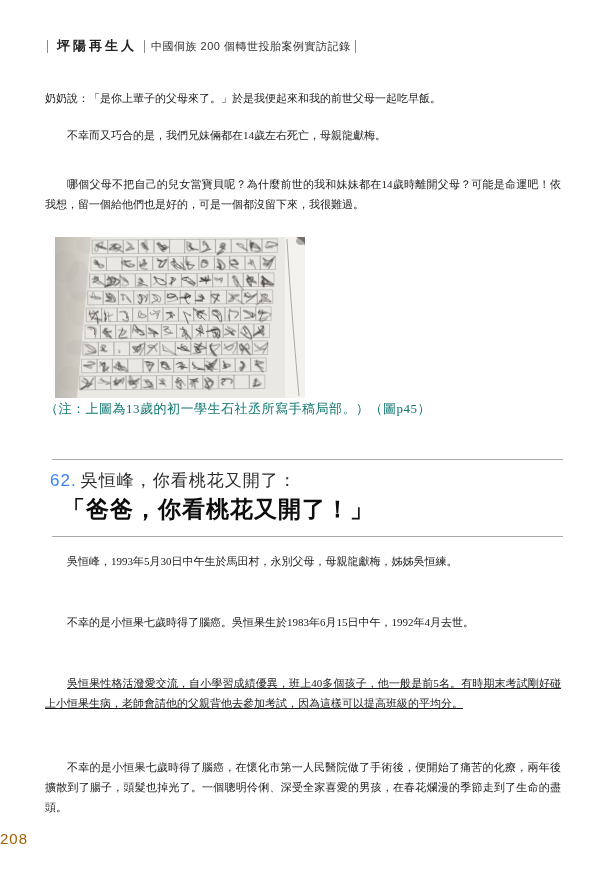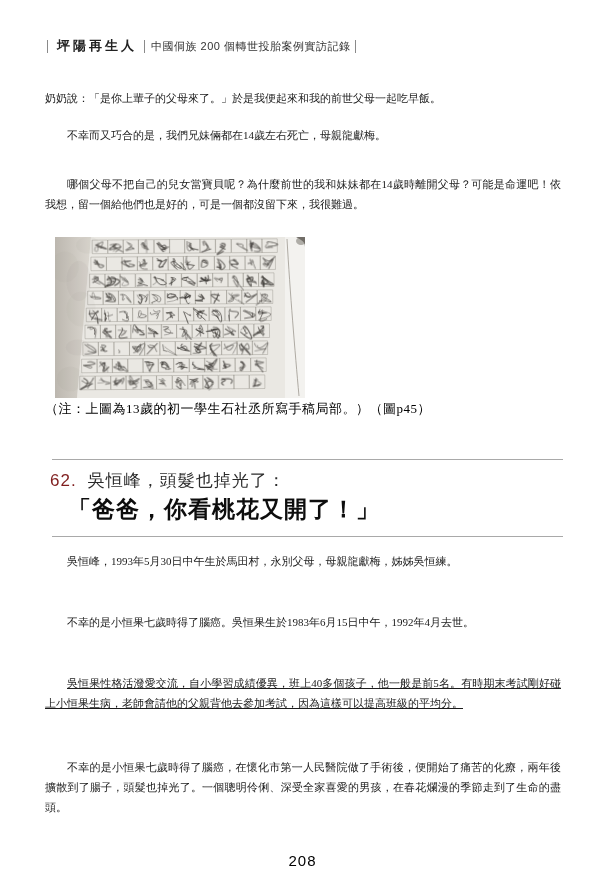--- a/index.html
+++ b/index.html
@@ -46,47 +46,47 @@
   .p6{top:673px;text-decoration:underline;}
   .p7{top:757px;}
   
   .photo{
     left:55px;top:237px;width:250px;height:161px;
     background:#f2f0ed;
     overflow:hidden;
   }
   .caption{
     left:45px;top:400px;width:520px;
-    font-size:13px;color:#000000;letter-spacing:.5px;
+    font-size:13px;color:#0f766e;letter-spacing:.5px;
     margin:0;
   }
   
   .rule{
     left:52px;width:511px;height:1px;background:#a9a9a9;
   }
   .rule1{top:459px;}
   .rule2{top:536px;}
   .sec-line1{
     left:50px;top:469px;
     font-family:"Liberation Sans","DejaVu Sans",sans-serif;
     font-size:17px;color:#2b2b2b;letter-spacing:1px;
     white-space:nowrap;
   }
-  .sec-num{margin-right:11px;color:#7f1d1d;}
+  .sec-num{margin-right:4px;color:#3b82f6;}
   .sec-line2{
-    left:68px;top:494px;
+    left:62px;top:494px;
     font-family:"Liberation Sans","DejaVu Sans",sans-serif;
     font-size:23px;font-weight:700;color:#0d0d0d;
     letter-spacing:1px;white-space:nowrap;
   }
   
   .pageno{
-    left:0;right:0;top:852px;text-align:center;
+    left:0;right:0;top:830px;text-align:left;
     font-family:"Liberation Sans","DejaVu Sans",sans-serif;
-    font-size:15px;color:#000000;letter-spacing:1px;
+    font-size:15px;color:#a16207;letter-spacing:1px;
   }
 </style>
 </head>
 <body>
 
 <div class="abs runhead">
   <span class="vbar"></span>
   <span class="series-title">坪陽再生人</span>
   <span class="vbar"></span>
   <span class="book-subtitle">中國侗族 200 個轉世投胎案例實訪記錄</span>
@@ -526,21 +526,21 @@
         <path d="M200.4,141.5 Q204.0,145.1 201.8,143.0 T197.9,148.0" stroke="#3e3b37" stroke-width="0.87" fill="none" stroke-linecap="round" filter="url(#pencil)" opacity="0.54"></path>
         <path d="M200.6,143.2 Q199.8,149.0 198.1,149.7 T204.2,148.2" stroke="#3e3b37" stroke-width="1.25" fill="none" stroke-linecap="round" filter="url(#pencil)" opacity="0.84"></path>
       </g>
     </svg>
 </div>
 
 <p class="abs caption">（注：上圖為13歲的初一學生石社丞所寫手稿局部。）（圖p45）</p>
 
 <div class="abs rule rule1"></div>
 <div class="abs sec-line1">
-  <span class="sec-num">62.</span><span>吳恒峰，頭髮也掉光了：</span>
+  <span class="sec-num">62.</span><span>吳恒峰，你看桃花又開了：</span>
 </div>
 <div class="abs sec-line2">「爸爸，你看桃花又開了！」</div>
 <div class="abs rule rule2"></div>
 
 <p class="abs para indent p4">吳恒峰，1993年5月30日中午生於馬田村，永別父母，母親龍獻梅，姊姊吳恒練。</p>
 <p class="abs para indent p5">不幸的是小恒果七歲時得了腦癌。吳恒果生於1983年6月15日中午，1992年4月去世。</p>
 <p class="abs para indent p6">吳恒果性格活潑愛交流，自小學習成績優異，班上40多個孩子，他一般是前5名。有時期末考試剛好碰上小恒果生病，老師會請他的父親背他去參加考試，因為這樣可以提高班級的平均分。</p>
 <p class="abs para indent p7">不幸的是小恒果七歲時得了腦癌，在懷化市第一人民醫院做了手術後，便開始了痛苦的化療，兩年後擴散到了腸子，頭髮也掉光了。一個聰明伶俐、深受全家喜愛的男孩，在春花爛漫的季節走到了生命的盡頭。</p>
 
 <div class="abs pageno">208</div>

